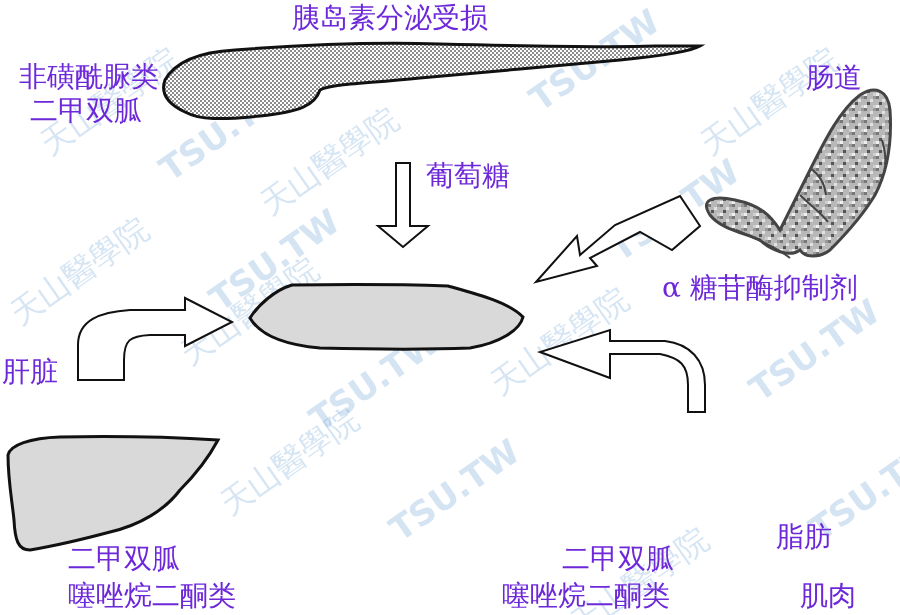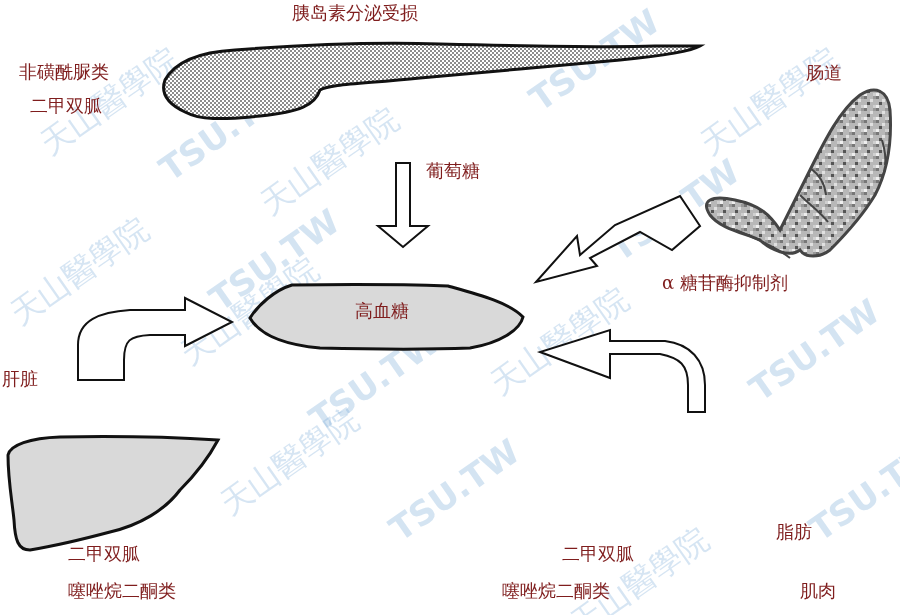--- a/index.html
+++ b/index.html
@@ -1,19 +1,19 @@
 <!DOCTYPE html>
 <html><head>
 <meta charset="utf-8">
 <style>
   html, body { margin: 0; padding: 0; background: #ffffff; }
   #canvas { position: relative; width: 900px; height: 615px; overflow: hidden; background: #fff;
     font-family: "DejaVu Serif", "Liberation Serif", serif; color: #111; }
   svg.layer { position: absolute; left: 0; top: 0; }
-  .lbl { position: absolute; font-size: 18px; line-height: 1; white-space: nowrap; color: #7f1d1d; }
+  .lbl { position: absolute; font-size: 28px; line-height: 1; white-space: nowrap; color: #6d28d9; }
   .wm { position: absolute; font-family: "DejaVu Sans", sans-serif; font-weight: bold; color: rgba(120,170,215,0.32);
     font-size: 34px; transform: rotate(-35deg); white-space: nowrap; pointer-events: none; }
   .wm2 { position: absolute; color: rgba(120,170,215,0.30); font-size: 32px; transform: rotate(-35deg); white-space: nowrap; pointer-events: none;
     font-family: "DejaVu Serif", serif; }
 </style>
 </head>
 <body>
 
 <div id="canvas">
 
@@ -75,21 +75,20 @@
 
     <path d="M8,455 C10,445 30,438 60,437 C110,436 170,437 218,440 C210,455 195,475 180,490 C165,510 140,525 110,532 C80,540 60,545 30,550 C18,550 15,540 14,520 C12,500 8,480 8,455 Z" fill="#d9d9d9" stroke="#111" stroke-width="3"></path>
   </svg>
 
   <div class="lbl" style="left:292px;top:4px;">胰岛素分泌受损</div>
   <div class="lbl" style="left:19px;top:63px;">非磺酰脲类</div>
   <div class="lbl" style="left:30px;top:97px;">二甲双胍</div>
   <div class="lbl" style="left:806px;top:44px;margin-top:20px;">肠道</div>
   <div class="lbl" style="left:426px;top:162px;">葡萄糖</div>
   <div class="lbl" style="left:662px;top:274px;">α 糖苷酶抑制剂</div>
-  <div class="lbl" style="left:355px;top:302px;">高血糖</div>
-  <div class="lbl" style="left:2px;top:370px;">肝脏</div>
+  <div class="lbl" style="left:2px;top:358px;">肝脏</div>
   <div class="lbl" style="left:68px;top:545px;">二甲双胍</div>
   <div class="lbl" style="left:68px;top:582px;">噻唑烷二酮类</div>
   <div class="lbl" style="left:562px;top:545px;">二甲双胍</div>
   <div class="lbl" style="left:502px;top:582px;">噻唑烷二酮类</div>
   <div class="lbl" style="left:776px;top:523px;font-family:Liberation Serif, serif;">脂肪</div>
   <div class="lbl" style="left:776px;top:582px;margin-left:24px;">肌肉</div>
 </div>
 
 </body></html>

